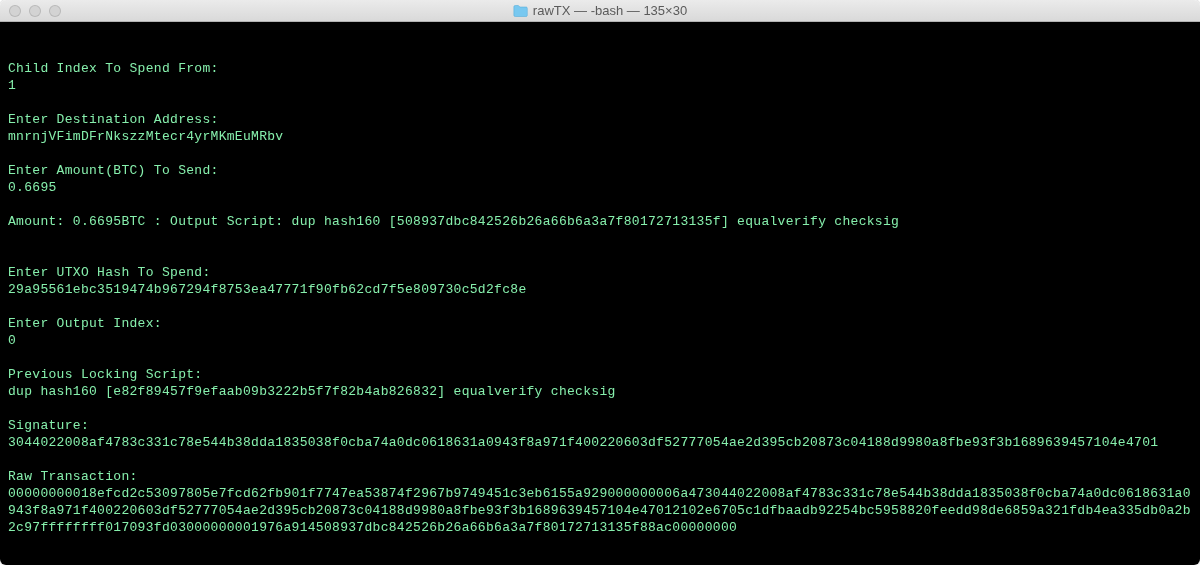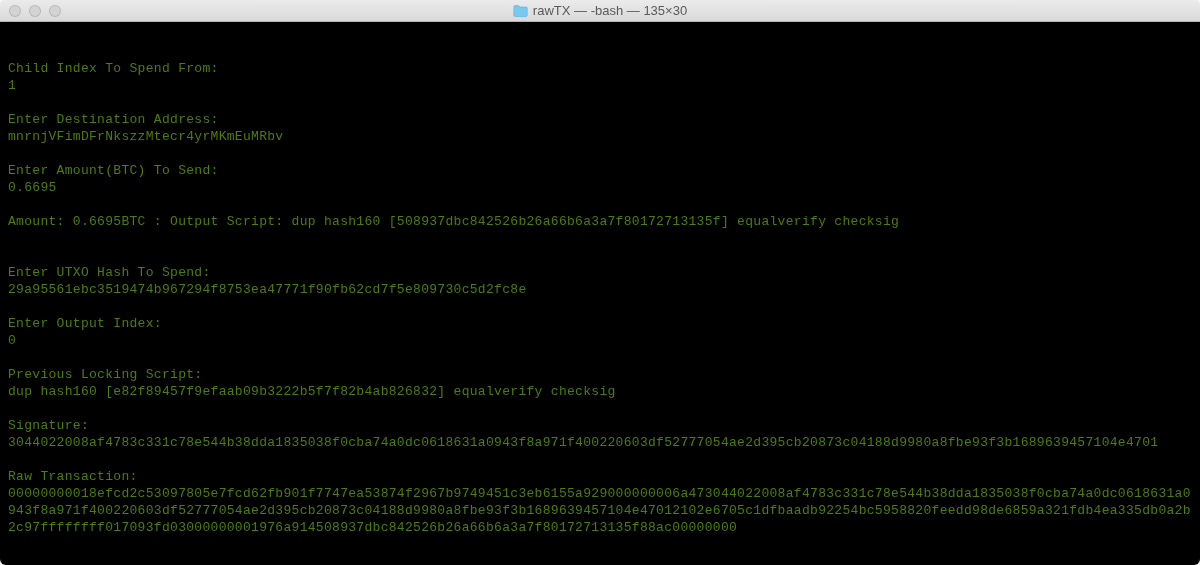--- a/index.html
+++ b/index.html
@@ -57,21 +57,21 @@
       color: #5a5a5a;
     }
     .folder-icon svg {
       width: 15px;
       height: 12px;
       display: block;
     }
     .terminal {
       flex: 1;
       background: #000;
-      color: #4d7c0f;
+      color: #86efac;
       padding: 4px 8px;
       font-size: 13px;
       line-height: 17px;
       white-space: pre-wrap;
       word-break: break-all;
       letter-spacing: 0.3px;
       overflow: hidden;
     }
     .terminal-line {
       min-height: 17px;

